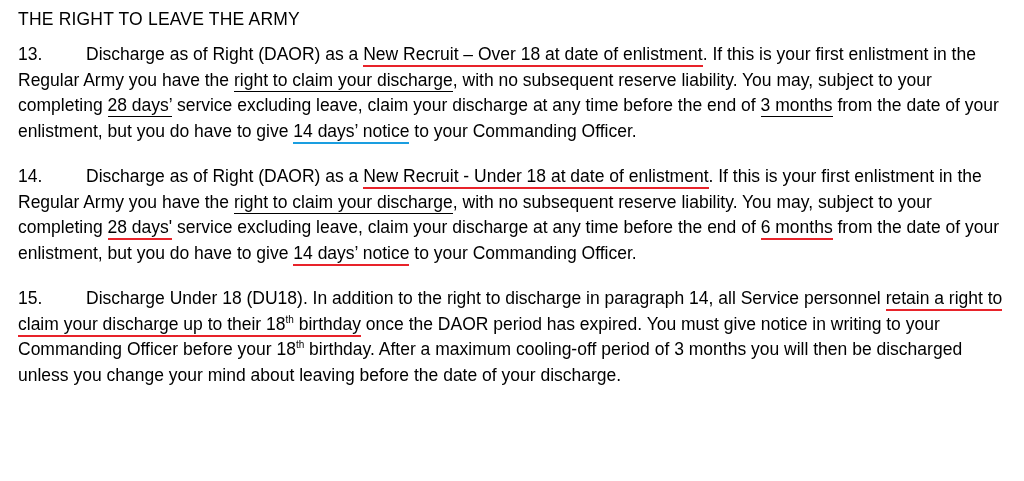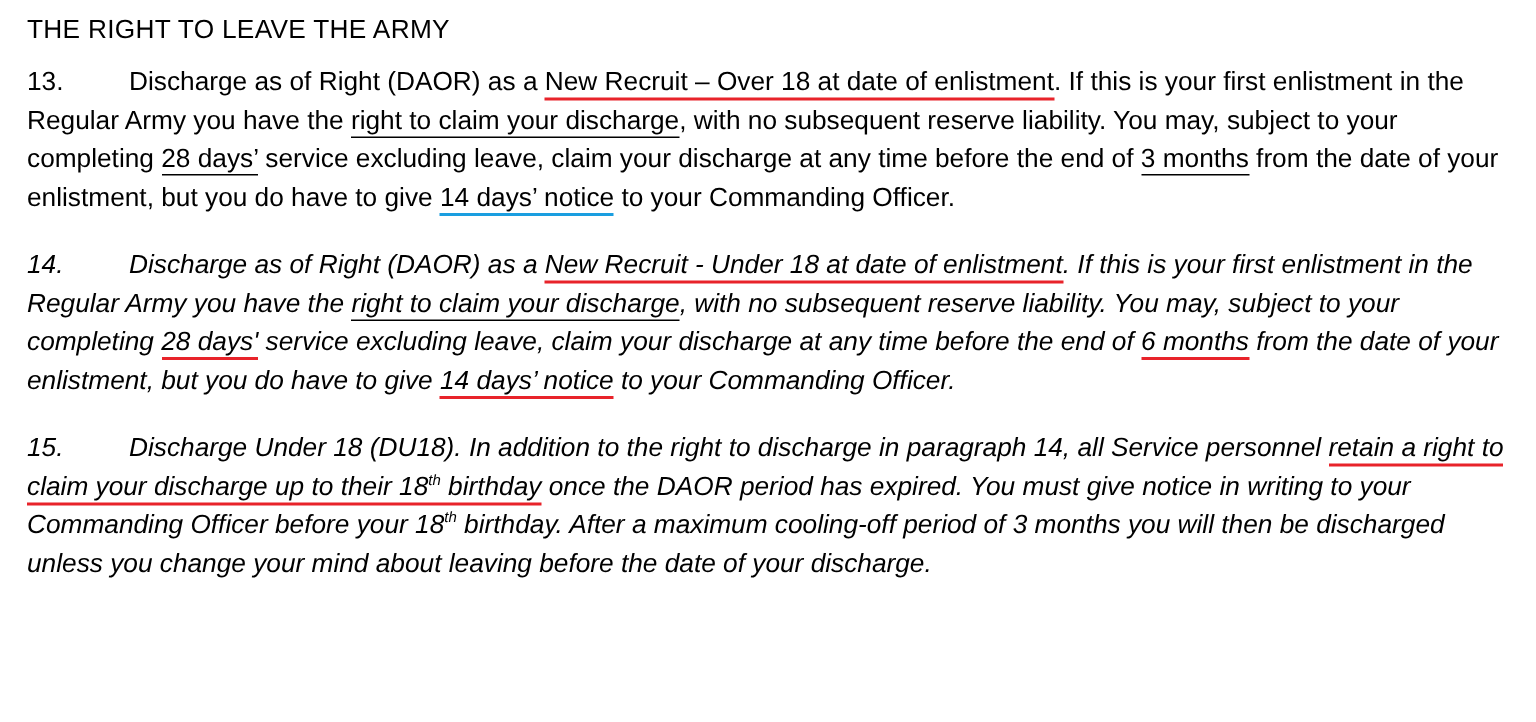--- a/index.html
+++ b/index.html
@@ -29,21 +29,20 @@
     white-space: nowrap;
   }
   .para {
     font-size: 17.5px;
     line-height: 25.5px;
     margin: 0 0 7px 0;
     text-align: left;
   }
   .para + .para {
     margin-top: 20px;
-    font-style: italic;
   }
   .num {
     display: inline-block;
     width: 68px;
   }
   .u-red {
     border-bottom: 2px solid #e8232a;
     padding-bottom: 1px;
   }
   .u-blue {

